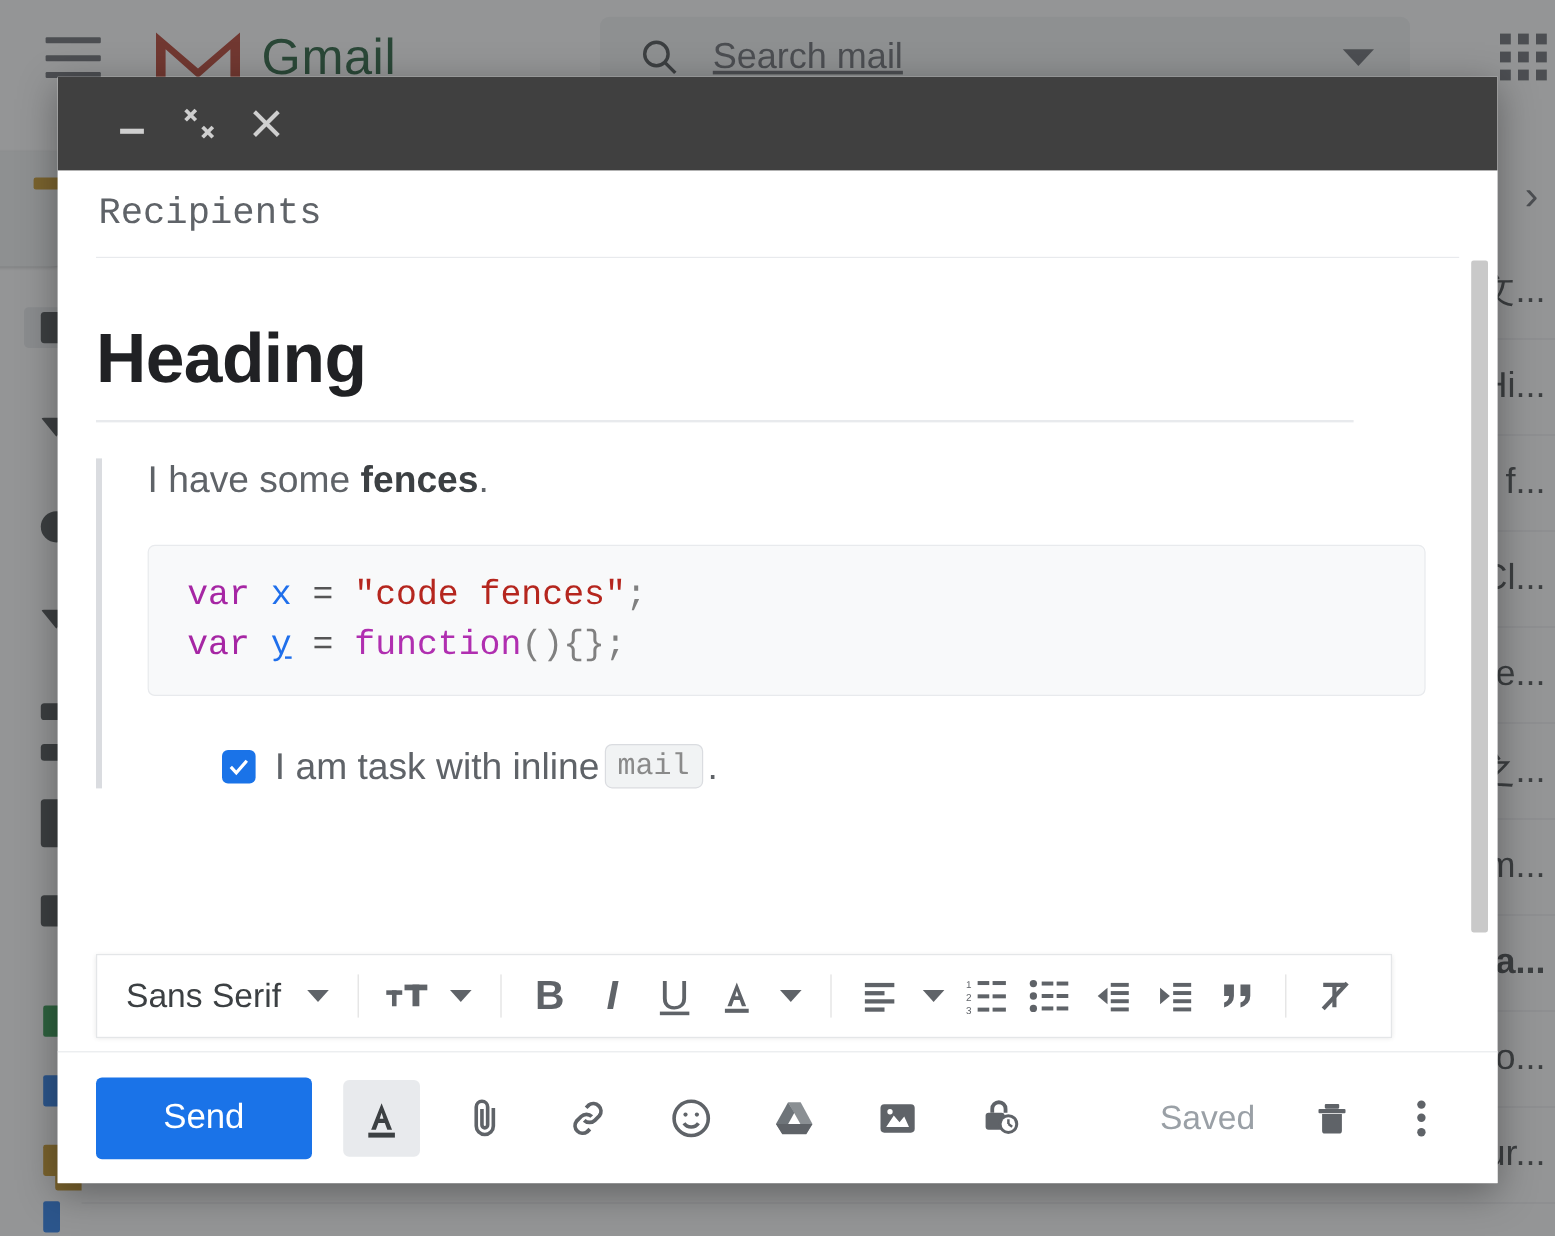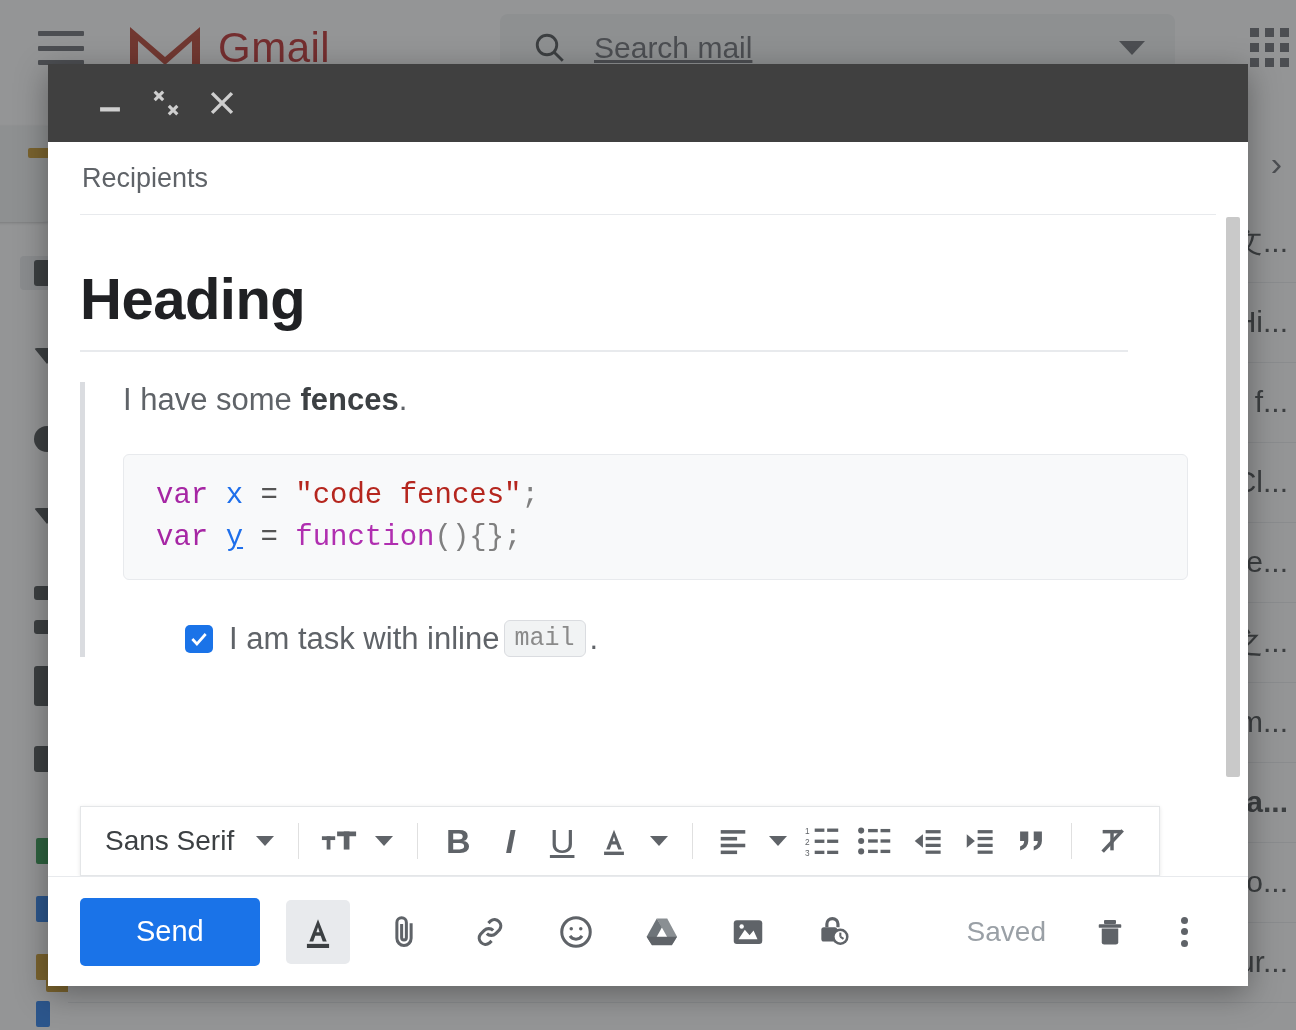--- a/index.html
+++ b/index.html
@@ -54,21 +54,21 @@
     margin-left: 42px;
     width: 78px;
     height: 58px;
     position: relative;
   }
   .gmail-logo svg { display: block; }
 
   .gmail-word {
     margin-left: 14px;
     font-size: 42px;
-    color: #b91c1c;
+    color: #14532d;
     letter-spacing: 0.5px;
   }
 
   .searchbar {
     position: absolute;
     left: 500px;
     top: 14px;
     width: 675px;
     height: 68px;
     background: #f1f3f4;
@@ -240,22 +240,22 @@
     height: 72px;
     flex: none;
     margin: 0 32px;
     border-bottom: 1px solid #e8eaed;
     display: flex;
     align-items: center;
   }
   .field-row input {
     border: none;
     outline: none;
-    font-size: 27px;
-    font-family: Liberation Sans, sans-serif;
+    font-size: 31px;
+    font-family: Liberation Mono, monospace;
     color: #202124;
     width: 100%;
     background: transparent;
   }
   .field-row input::placeholder { color: #5f6368; }
 
   .body-wrap {
     position: relative;
     flex: 1;
     overflow: hidden;
@@ -350,21 +350,21 @@
     background: #c9c9c9;
     border-radius: 2px;
     cursor: pointer;
   }
 
   
   .fmt-toolbar {
     position: absolute;
     left: 32px;
     right: 88px;
-    bottom: 0;
+    bottom: 11px;
     height: 70px;
     background: #ffffff;
     border: 1px solid #e4e6e8;
     box-shadow: 0 1px 4px rgba(0,0,0,0.10);
     display: flex;
     align-items: center;
     padding: 0 16px;
     box-sizing: border-box;
   }
   .fmt-font {

